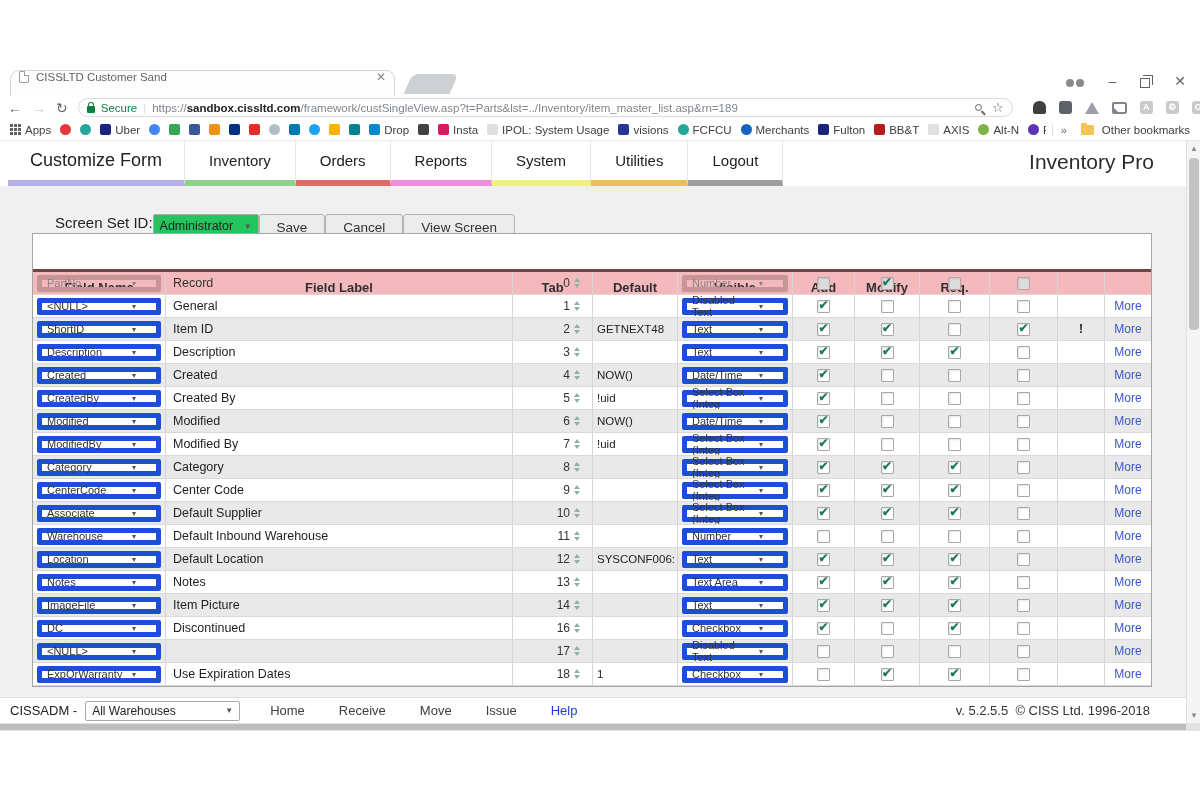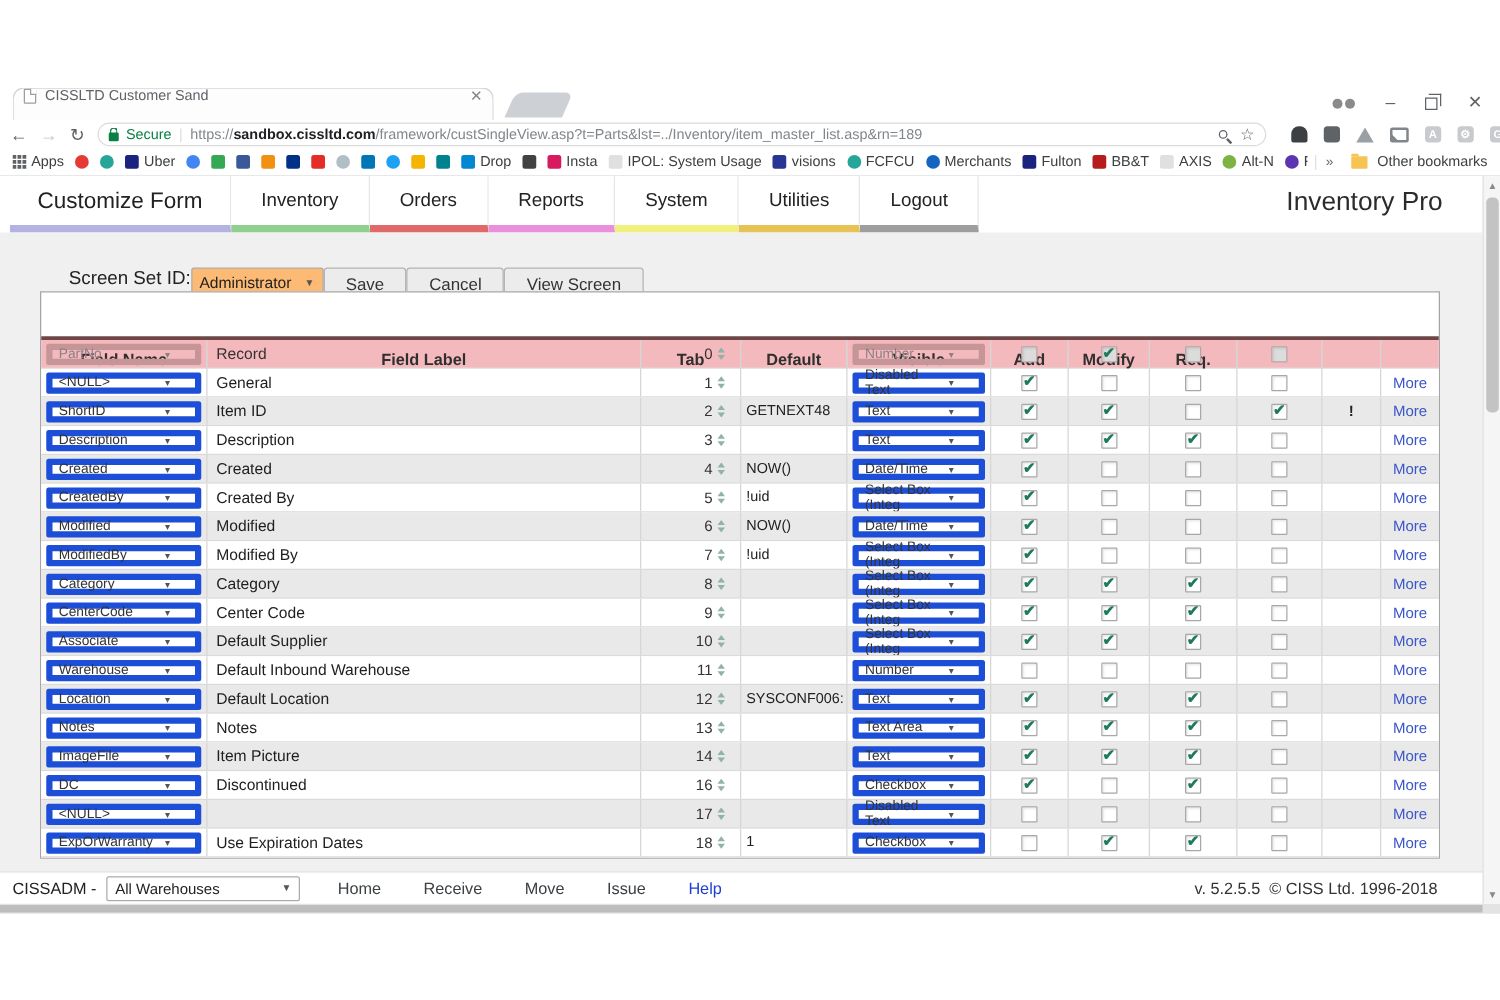--- a/index.html
+++ b/index.html
@@ -69,21 +69,21 @@
   .ntabs { position:absolute; left:8px; top:0; height:45px; display:flex; }
   .ntab { height:45px; display:flex; align-items:center; justify-content:center; padding:0 24px;
           font-size:15px; color:#222; border-right:1px solid #e6e6e6; border-bottom:6px solid transparent; background:#fff; cursor:pointer; }
   .ntab.active { font-size:18px; padding:0 22px; }
   .brand { position:absolute; right:46px; top:9px; font-size:21px; color:#2b2b2b; }
 
   
   #content { top:186px; left:0; width:1200px; height:511px; background:#f0f0f0; }
   .screenset { position:absolute; left:55px; top:28px; display:flex; align-items:flex-start; }
   .screenset .lbl { font-size:15px; color:#222; }
-  .ssdrop { width:106px; height:24px; background:#fdba74; border:1px solid #ababab; border-radius:2px;
+  .ssdrop { width:106px; height:24px; background:#22c55e; border:1px solid #ababab; border-radius:2px;
             display:flex; align-items:center; justify-content:space-between; padding:0 6px; font-size:12.5px; color:#222; }
   .btn { height:26px; background:#ececec; border:1px solid #b4b4b4; border-radius:3px; padding:0 17px;
          font-size:13.5px; color:#333; display:flex; align-items:center; }
 
   
   #ftable { position:absolute; left:32px; top:47px; width:1120px; background:#fff; border:1px solid #a5a5a5; }
   .tgrid { display:grid; grid-template-columns:133px 347px 80px 85px 115px 62px 65px 70px 68px 47px 1fr; align-items:stretch; }
   .thead { height:38px; border-bottom:3px solid #6f4648; }
   .thead .th { display:flex; align-items:center; justify-content:center; font-size:13px; font-weight:bold; color:#2f2f2f;
                border-right:1px solid #d2d2d2;margin-top:46px; }

